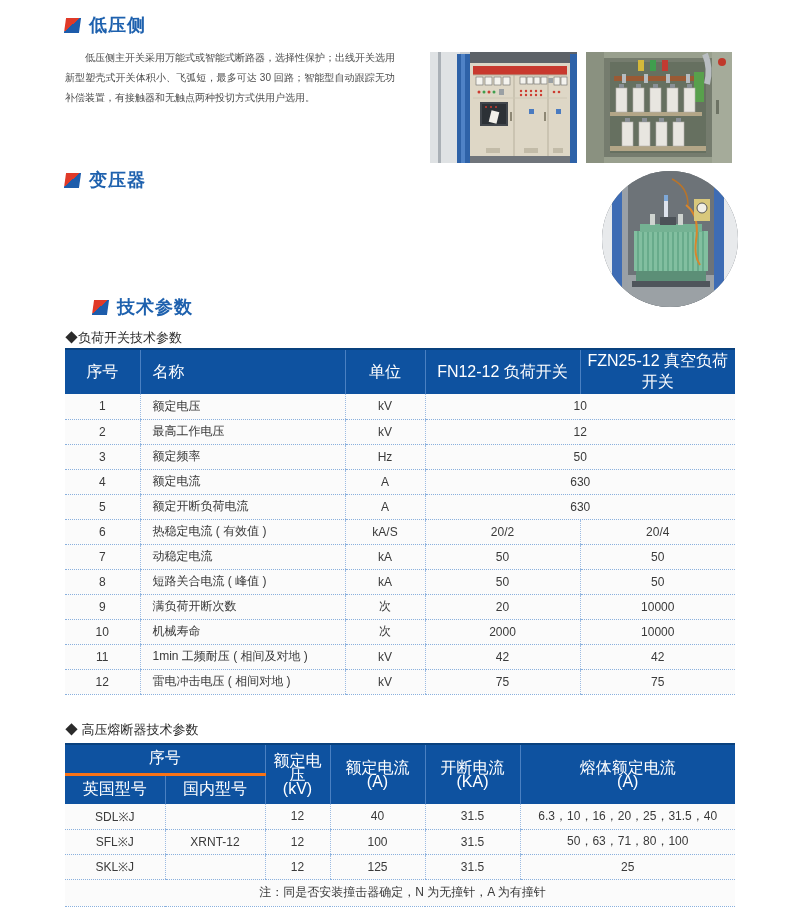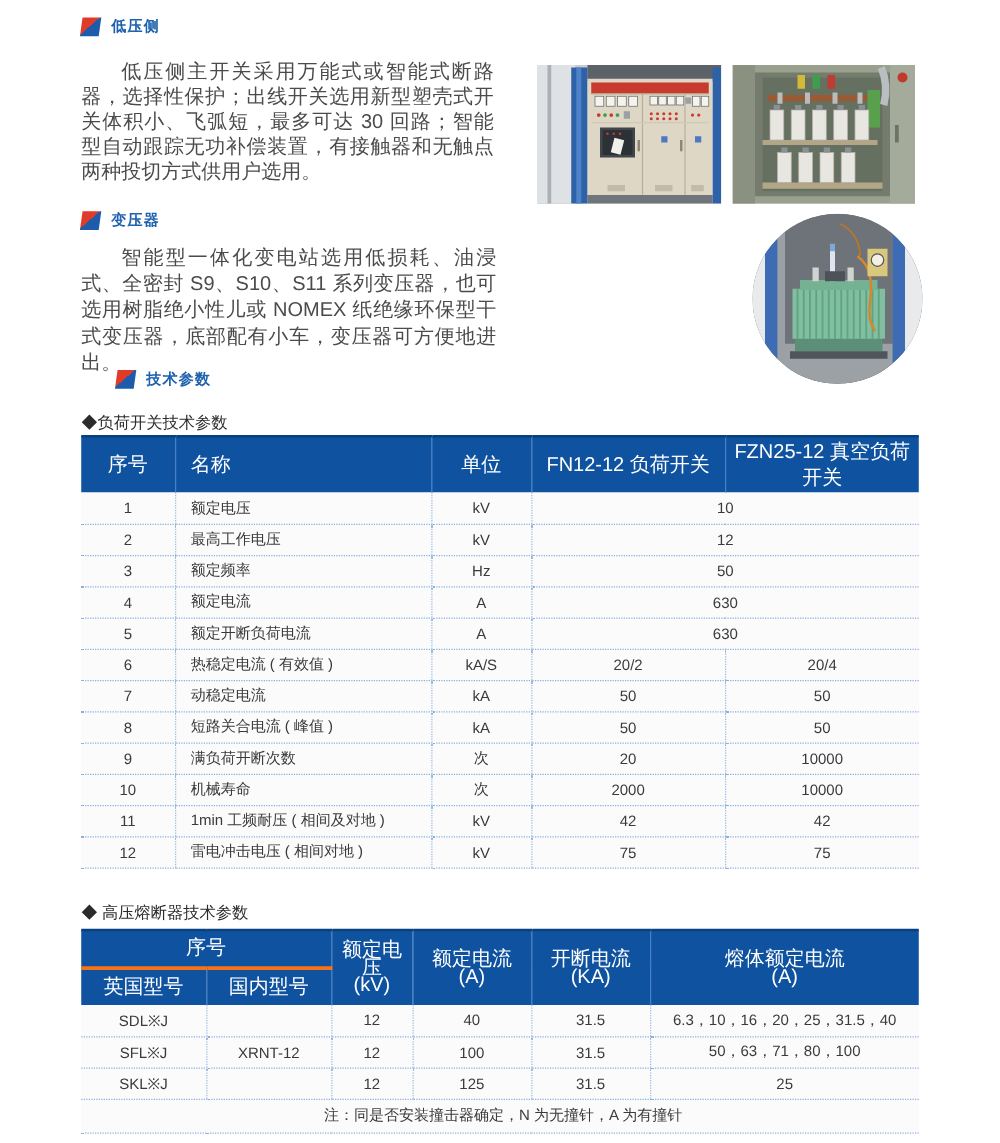--- a/index.html
+++ b/index.html
@@ -5,24 +5,24 @@
   html,body{margin:0;padding:0;background:#ffffff;}
   #page{position:relative;width:800px;height:914px;background:#ffffff;
         font-family:"Liberation Sans",sans-serif;overflow:hidden;}
   .abs{position:absolute;}
 
   
   .sec-title{display:flex;align-items:center;gap:9px;}
   .sq-icon{width:15px;height:15px;flex:0 0 15px;
            background:linear-gradient(135deg,#e03a28 0 46%,#1d5cab 46% 100%);
            transform:skewX(-8deg);}
-  .sec-title h2{margin:0;font-size:12px;font-weight:bold;color:#1e61ae;letter-spacing:1px;}
+  .sec-title h2{margin:0;font-size:18px;font-weight:bold;color:#1e61ae;letter-spacing:1px;}
 
   
-  .para{font-size:16px;line-height:20px;color:#4b4b4b;text-align:justify;
+  .para{font-size:10px;line-height:20px;color:#4b4b4b;text-align:justify;
         text-indent:2em;margin:0;}
   .para2{line-height:21px;}
 
   
   .caption{font-size:13px;color:#2b2b2b;}
 
   
   .photo{overflow:hidden;background:#ccc;}
   .photo svg{display:block;}
   .photo-circle{border-radius:50%;}
@@ -177,21 +177,20 @@
             <rect x="90" y="66" width="5" height="4"></rect>
         </g>
       </g>
     </svg>
   </div>
 
   <div class="abs sec-title" style="left:65px;top:168px;">
     <span class="sq-icon"></span>
     <h2>变压器</h2>
   </div>
-  <p class="abs para para2" style="left:65px;top:196px;width:332px;">智能型一体化变电站选用低损耗、油浸式、全密封 S9、S10、S11 系列变压器，也可选用树脂绝小性儿或 NOMEX 纸绝缘环保型干式变压器，底部配有小车，变压器可方便地进出。</p>
 
   <div class="abs photo photo-circle" style="left:602px;top:171px;width:136px;height:136px;">
     <svg width="136" height="136" viewBox="0 0 136 136">
       <rect width="136" height="136" fill="#787e84"></rect>
       <rect x="0" y="0" width="10" height="136" fill="#e8eaec"></rect>
       <rect x="10" y="0" width="10" height="136" fill="#3e6cb4"></rect>
       <rect x="20" y="0" width="6" height="136" fill="#9aa0a6"></rect>
       <rect x="112" y="0" width="10" height="136" fill="#3e6cb4"></rect>
       <rect x="122" y="0" width="14" height="136" fill="#e8eaec"></rect>
       <rect x="26" y="0" width="86" height="136" fill="#6d7378"></rect>

